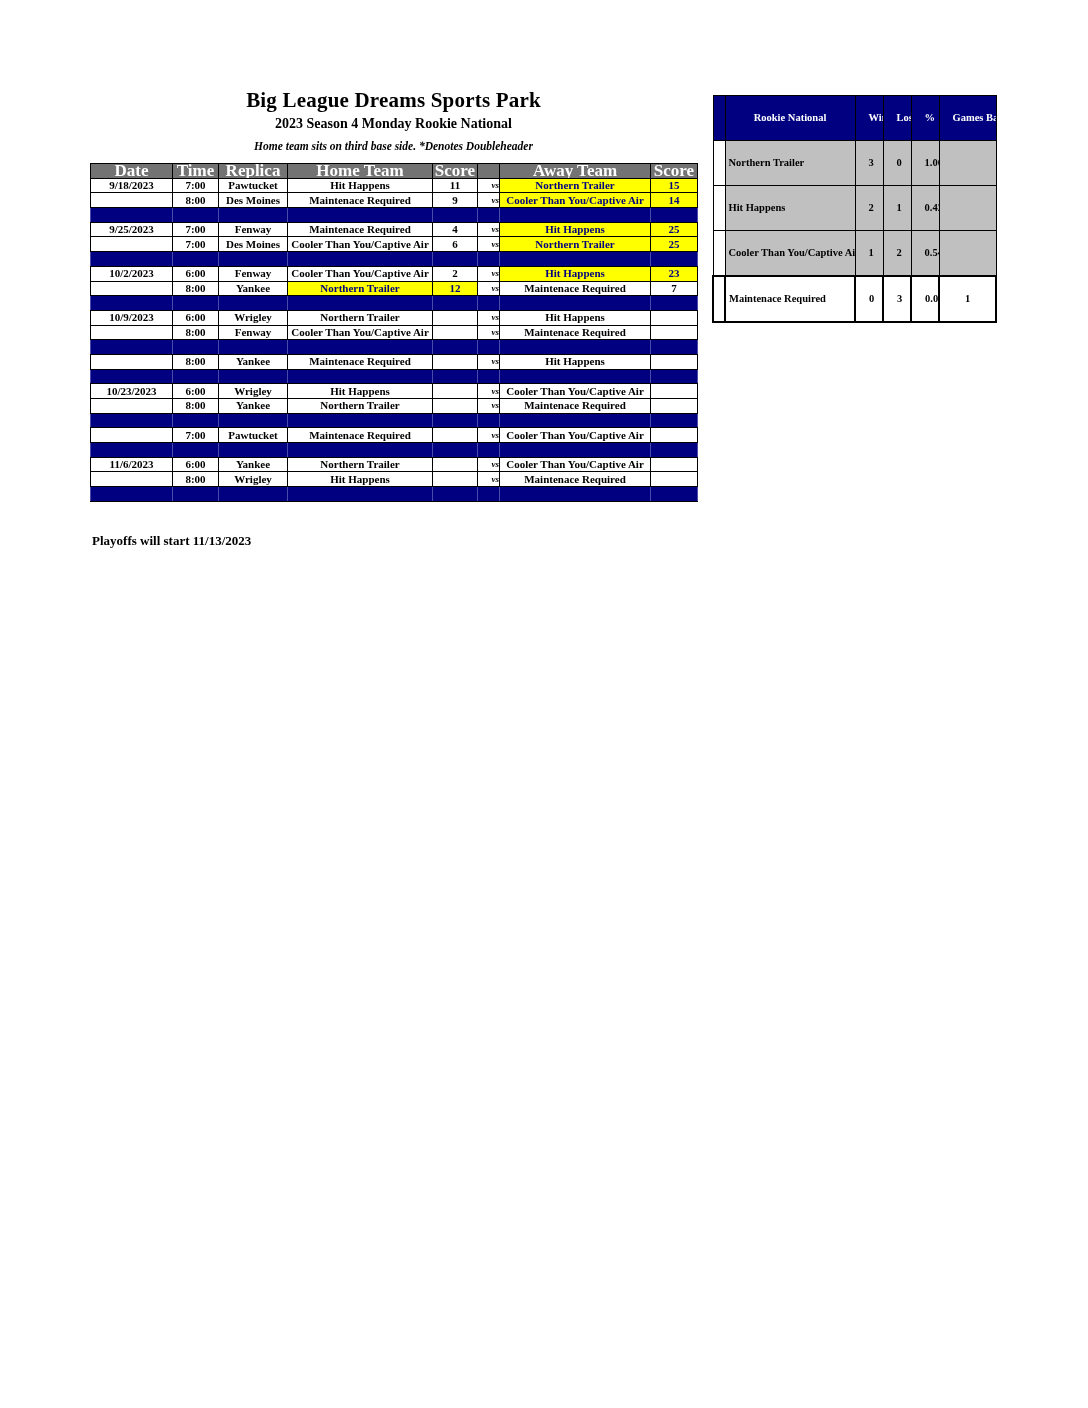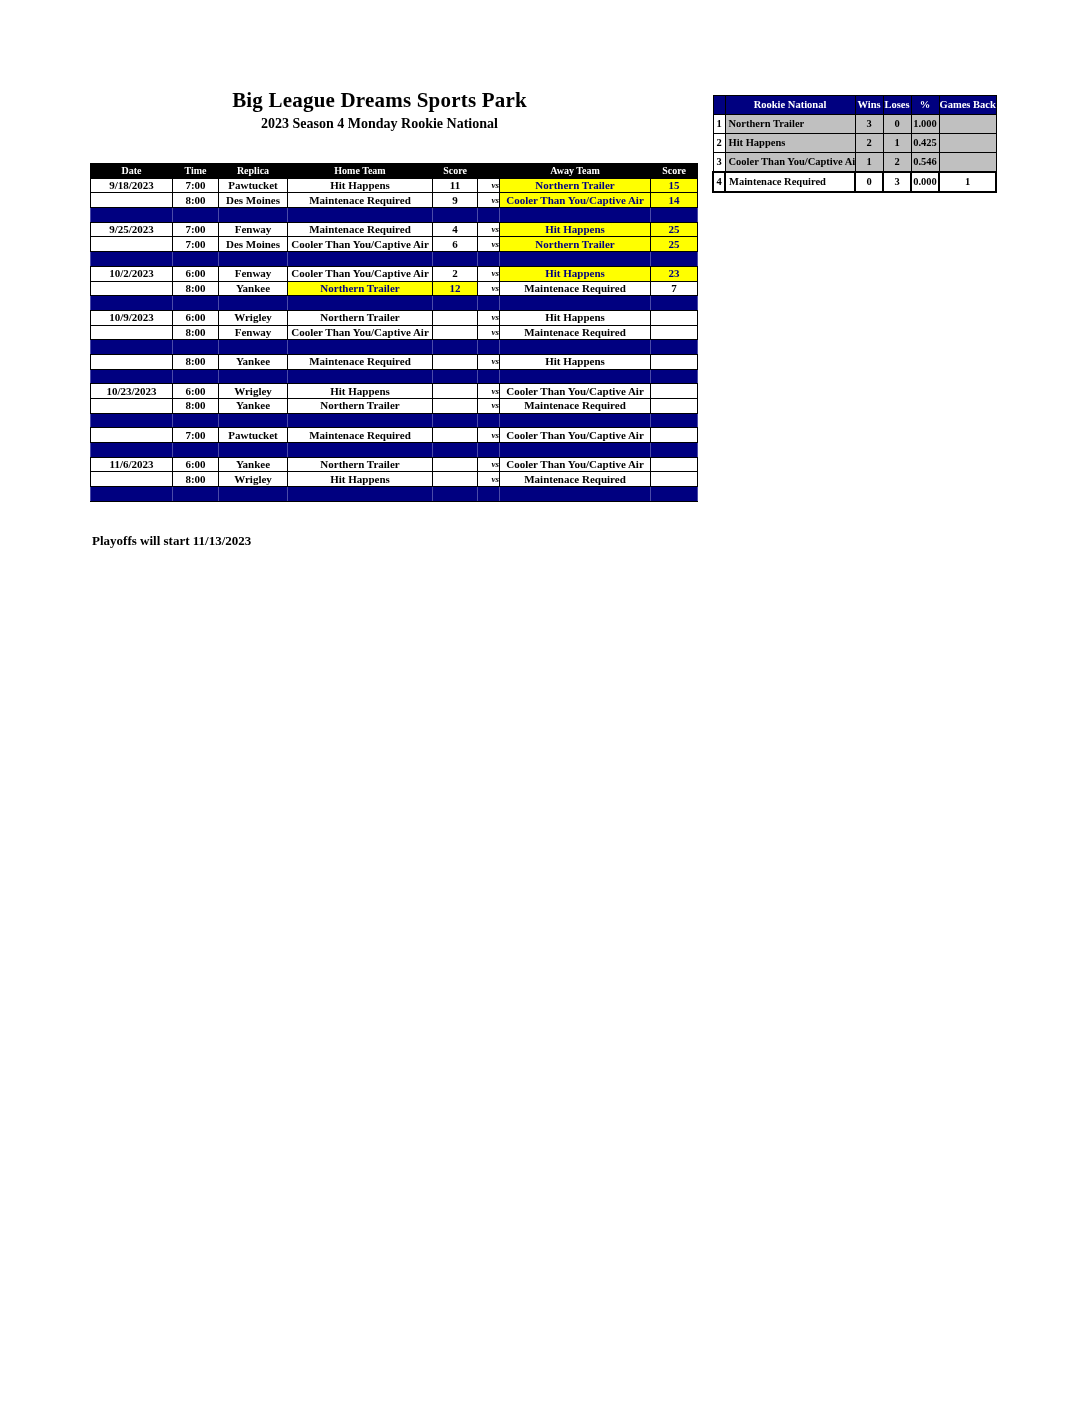--- a/index.html
+++ b/index.html
@@ -4,62 +4,63 @@
 <style>
   html, body { margin: 0; padding: 0; background: #fff; }
   .page {
     position: relative;
     width: 1088px;
     height: 1408px;
     background: #ffffff;
     font-family: "Liberation Serif", serif;
     color: #000;
   }
-  .head { position: absolute; left: 76px; top: 88px; width: 607px; text-align: center; }
+  .head { position: absolute; left: 90px; top: 88px; width: 607px; text-align: center; }
   .title    { font-size: 21px; font-weight: bold; margin: 0; letter-spacing: 0.2px; }
   .subtitle { font-size: 14px; font-weight: bold; margin: 3px 0 0 0; }
   .note     { font-size: 11.5px; font-weight: bold; font-style: italic; margin-top: 8px; }
 
   table { border-collapse: collapse; table-layout: fixed; }
 
   
   #schedule { position: absolute; left: 90px; top: 163px; width: 607px;
               font-size: 11px; font-weight: bold; }
   #schedule th, #schedule td {
     border: 1px solid #000; height: 13.7px; line-height: 13px;
     text-align: center; padding: 0; overflow: hidden; white-space: nowrap;
   }
-  #schedule th { background: #000000; color: #ffffff; font-size: 10px; }
+  #schedule th { background: #737373; color: #ffffff; font-size: 17px; }
   #schedule td.win { background: #FFFF00; color: #000080; }
   #schedule td.vs  { font-style: italic; font-size: 9px; text-align: right; }
   #schedule tr.sep td { background: #000080; border-left: 1px solid #4a4aa8; border-right: 1px solid #4a4aa8; }
 
   .footer-note { position: absolute; left: 92px; top: 533px; font-size: 13px; font-weight: bold; }
 
   
   #standings { position: absolute; left: 712px; top: 95px; width: 283px;
                font-size: 10.5px; font-weight: bold; }
   #standings th, #standings td {
     border: 1px solid #000; height: 18px; line-height: 18px;
-    text-align: center; padding: 0; overflow: hidden; white-space: nowrap;
+    text-align: center; padding: 13px; overflow: hidden; white-space: nowrap;
   }
   #standings th { background: #000080; color: #ffffff; }
   #standings td { background: #C0C0C0; }
   #standings td.rank { background: #ffffff; }
   #standings td.team { text-align: left; padding-left: 3px; }
   #standings tr.last td { background: #ffffff; border-width: 2px; }
 </style>
 </head>
 <body>
 
 <div class="page">
 
   <div class="head">
     <div class="title">Big League Dreams Sports Park</div>
     <div class="subtitle">2023 Season 4 Monday Rookie National</div>
+    <div class="note">Home team sits on third base side.  *Denotes Doubleheader</div>
   </div>
 
   <table id="schedule">
     <colgroup>
       <col style="width:82px">
         <col style="width:46px">
         <col style="width:69px">
       <col style="width:145px">
         <col style="width:45px">
         <col style="width:22px">

